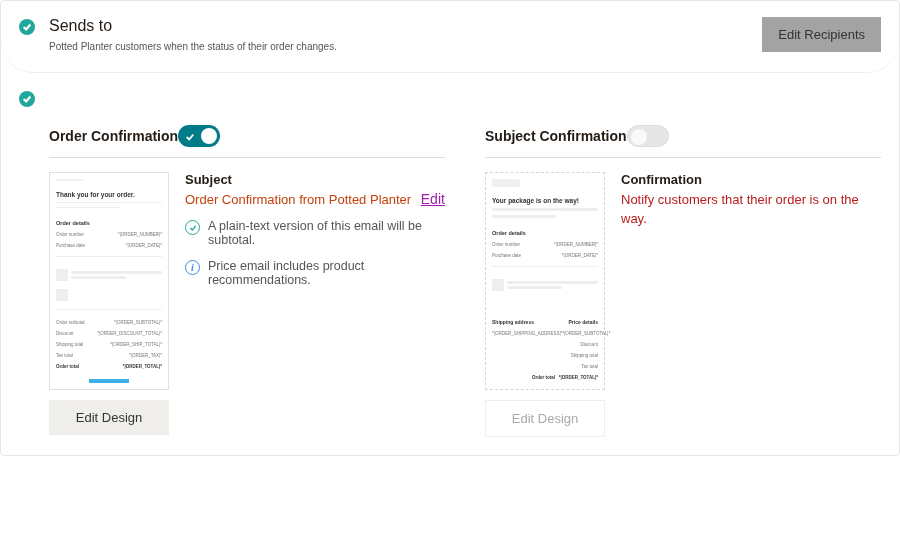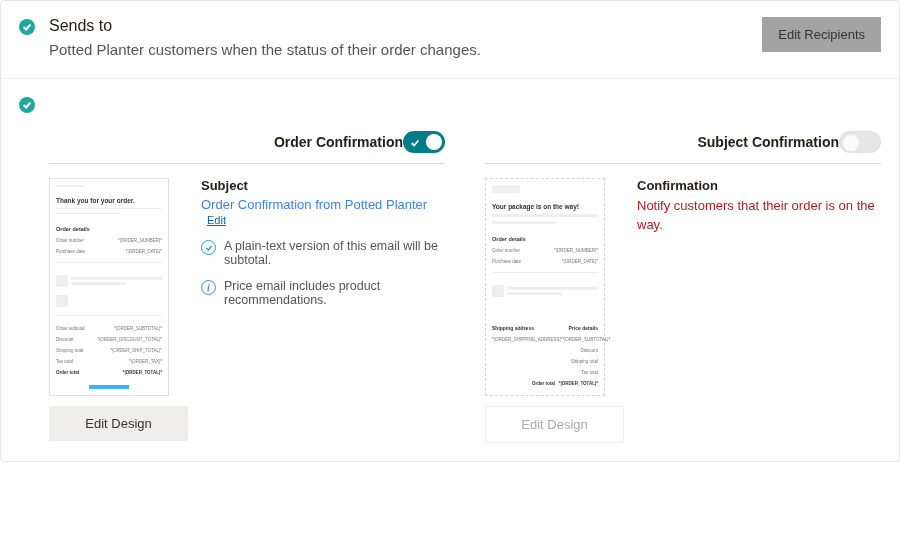--- a/index.html
+++ b/index.html
@@ -14,56 +14,57 @@
     border: 1px solid #e6e6e6;
     border-radius: 4px;
     background: #fff;
   }
   .section {
     display: flex;
     align-items: flex-start;
     padding: 16px 18px 20px 18px;
     border-bottom: 1px solid #eee;
     position: relative;
+    border-radius: 32px;
   }
   .section:last-of-type { border-bottom: none; }
   .check-badge {
     width: 16px; height: 16px;
     border-radius: 50%;
     background: #21a79b;
     margin-right: 14px;
     margin-top: 2px;
     flex-shrink: 0;
     display: flex; align-items: center; justify-content: center;
   }
   .check-badge svg { width: 10px; height: 10px; stroke: #fff; stroke-width: 2.5; fill: none; }
   .section-body { flex: 1; }
   .section-title { font-size: 16px; font-weight: 400; margin-bottom: 6px; }
-  .section-sub { font-size: 15px; color: #555; }
+  .section-sub { font-size: 10px; color: #555; }
   .section-sub b { color: #241c15; font-weight: 600; }
   .section-btn {
     background: #a3a3a3;
     border: none;
     border-radius: 0;
     padding: 10px 16px;
     font-size: 13px;
     color: #333;
     cursor: pointer;
     margin-left: 12px;
   }
   .emails-grid {
     display: flex;
     gap: 40px;
     padding: 12px 18px 18px 48px;
   }
   .email-card { flex: 1; min-width: 0; }
   .card-head {
     display: flex;
     align-items: center;
-    justify-content: flex-end;
+    justify-content: flex-start;
     border-bottom: 1px solid #ddd;
     padding-bottom: 10px;
     margin-bottom: 14px;
   }
   .card-title { font-size: 14px; font-weight: 600; }
   .toggle {
     width: 42px; height: 22px;
     border-radius: 11px;
     position: relative;
     cursor: pointer;
@@ -80,21 +81,21 @@
   .toggle-on .toggle-knob { right: 3px; }
   .toggle-off .toggle-knob { left: 3px; background:#fafafa; }
   .toggle-on .toggle-check {
     position: absolute;
     left: 7px; top: 5px;
     width: 10px; height: 10px;
   }
   .toggle-on .toggle-check svg { stroke:#fff; stroke-width:2.2; fill:none; width:10px; height:10px; }
   .card-body {
     display: flex;
-    gap: 32px;
+    gap: 16px;
   }
   .thumb {
     width: 120px; height: 218px;
     border: 1px solid #e0e0e0;
     background: #fff;
     padding: 6px;
     flex-shrink: 0;
     font-size: 5px;
     color: #777;
     display: flex; flex-direction: column; gap: 4px;
@@ -106,39 +107,39 @@
   .thumb .line.short { width: 60%; }
   .thumb .sub-h { font-size:5.5px; font-weight:700; color:#333; margin-top:8px; }
   .thumb .row { display:flex; justify-content:space-between; font-size:4.5px; color:#777; margin-top:2px; }
   .thumb .row .bold { font-weight:700; color:#333; }
   .thumb .prod-row { display:flex; gap:3px; align-items:center; margin-top:4px; }
   .thumb .prod-img { width:12px; height:12px; background:#eee; }
   .thumb .cta { width:40px; height:12px; background:#3eb1eb; margin: 6px auto 0; }
   .thumb hr { border:none; border-top:1px solid #eee; margin:4px 0;}
   .card-meta { flex: 1; min-width:0; }
   .meta-label { font-size: 13px; font-weight: 600; margin-bottom: 4px; }
-  .meta-val { font-size: 13px; color:#3b82f6; display:inline; }
-  .edit-link { color:#0369a1; font-size:11px; margin-left:6px; text-decoration:underline; cursor:pointer; }
+  .meta-val { font-size: 13px; color:#c2410c; display:inline; }
+  .edit-link { color:#a21caf; font-size:14px; margin-left:6px; text-decoration:underline; cursor:pointer; }
   .note-row {
     display:flex; align-items:flex-start; gap:8px;
     font-size: 12.5px; color:#555; margin-top:12px;
   }
   .note-icon {
     width:15px; height:15px; border-radius:50%;
     border: 1.5px solid #21a79b;
     display:flex; align-items:center; justify-content:center;
     flex-shrink:0; margin-top:1px;
   }
   .note-icon.info { border-color:#398eea; }
   .note-icon svg { width:8px; height:8px; }
   .note-icon .i-glyph { font-size:10px; color:#398eea; font-family: Georgia, serif; font-style:italic; font-weight:600; line-height:1; }
   .desc { font-size:13px; color:#b91c1c; line-height:1.45; }
   .edit-design-row { margin-top:10px; }
   .edit-design-btn {
-    width:139px;
+    width:120px;
     padding:10px 0;
     font-size:13px;
     border:none;
     background:#efeeea;
     color:#333;
     cursor:pointer;
     text-align:center;
   }
   .edit-design-btn.disabled {
     background:#fff;

